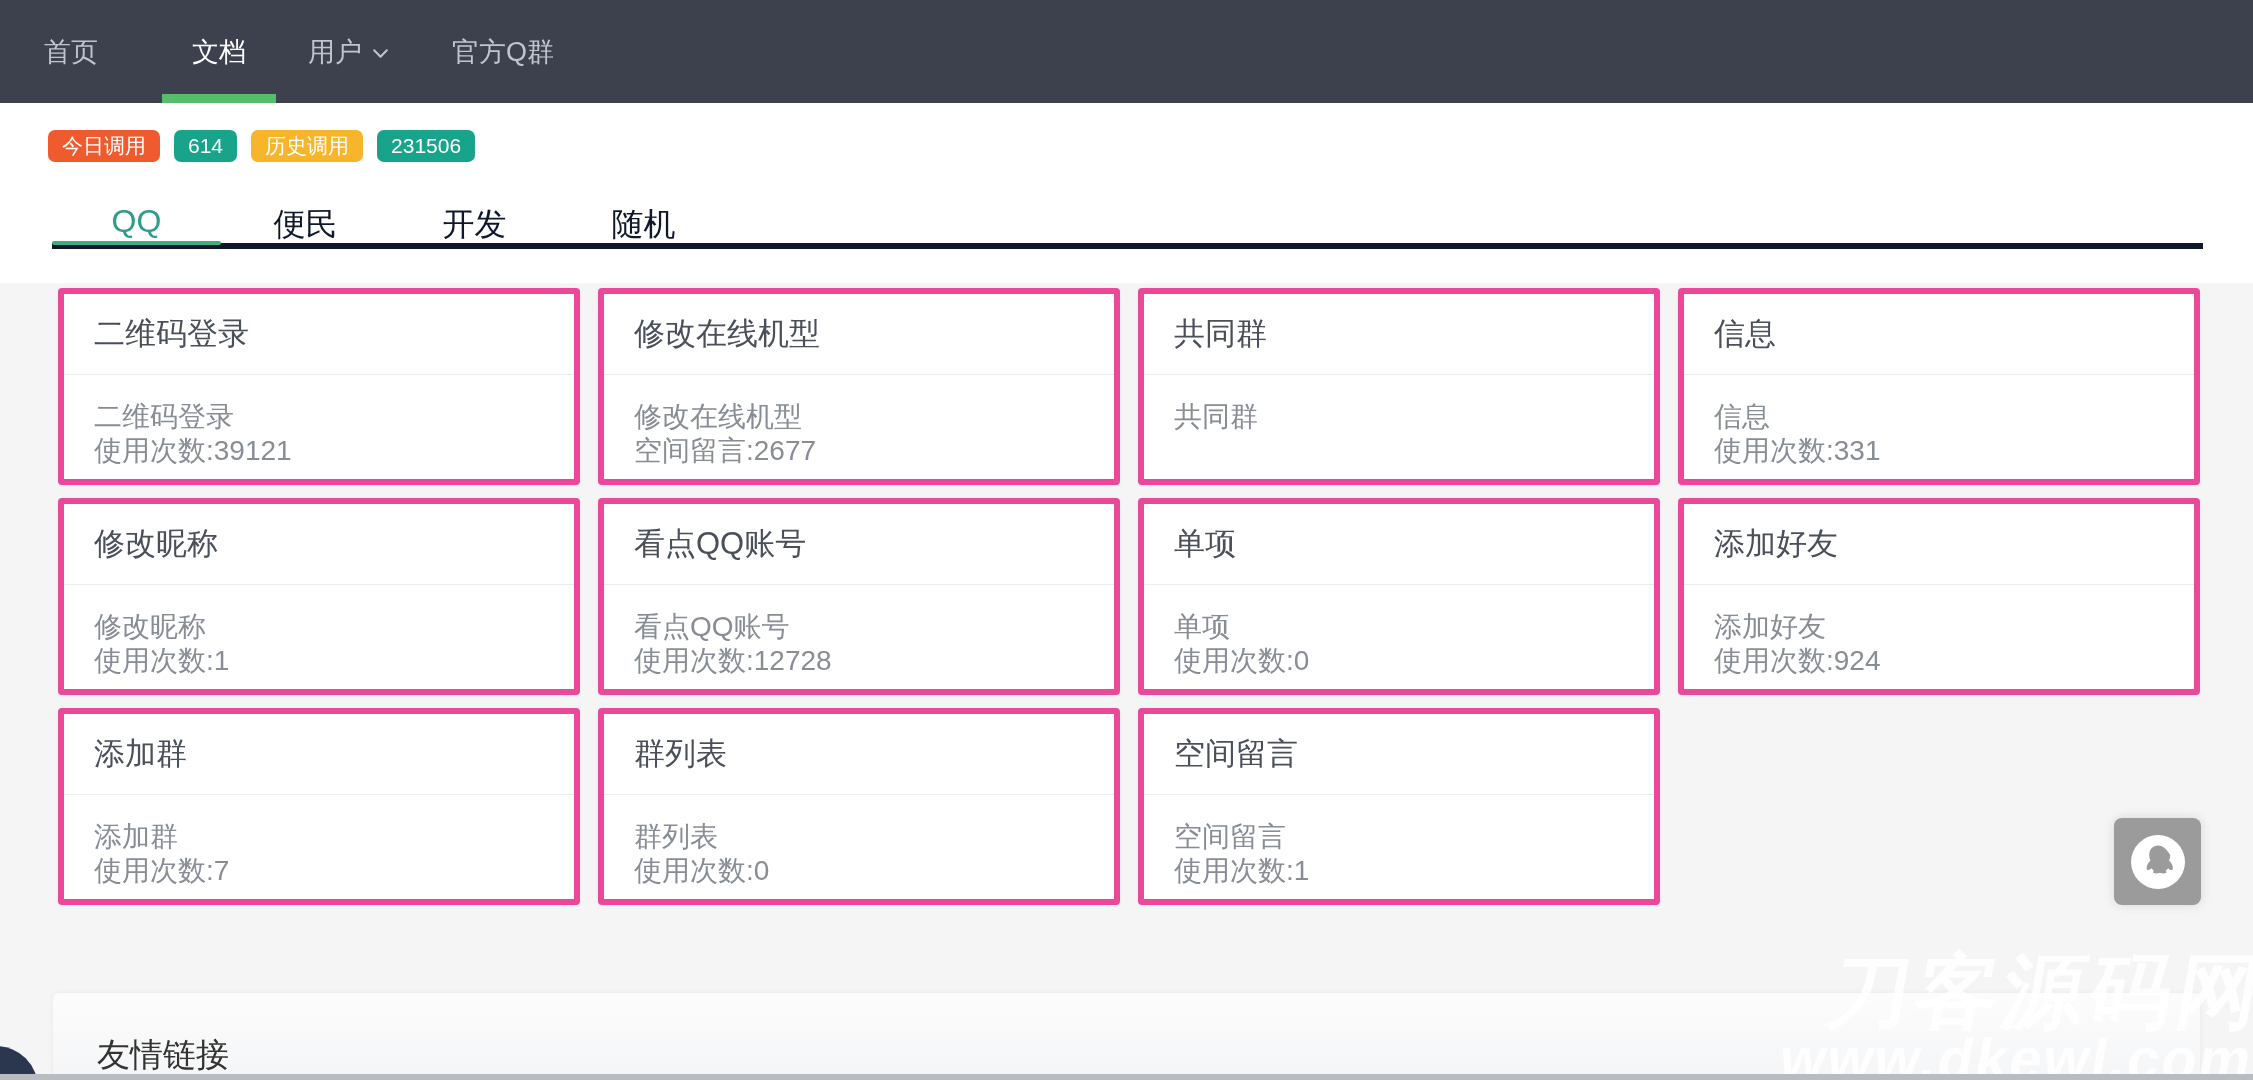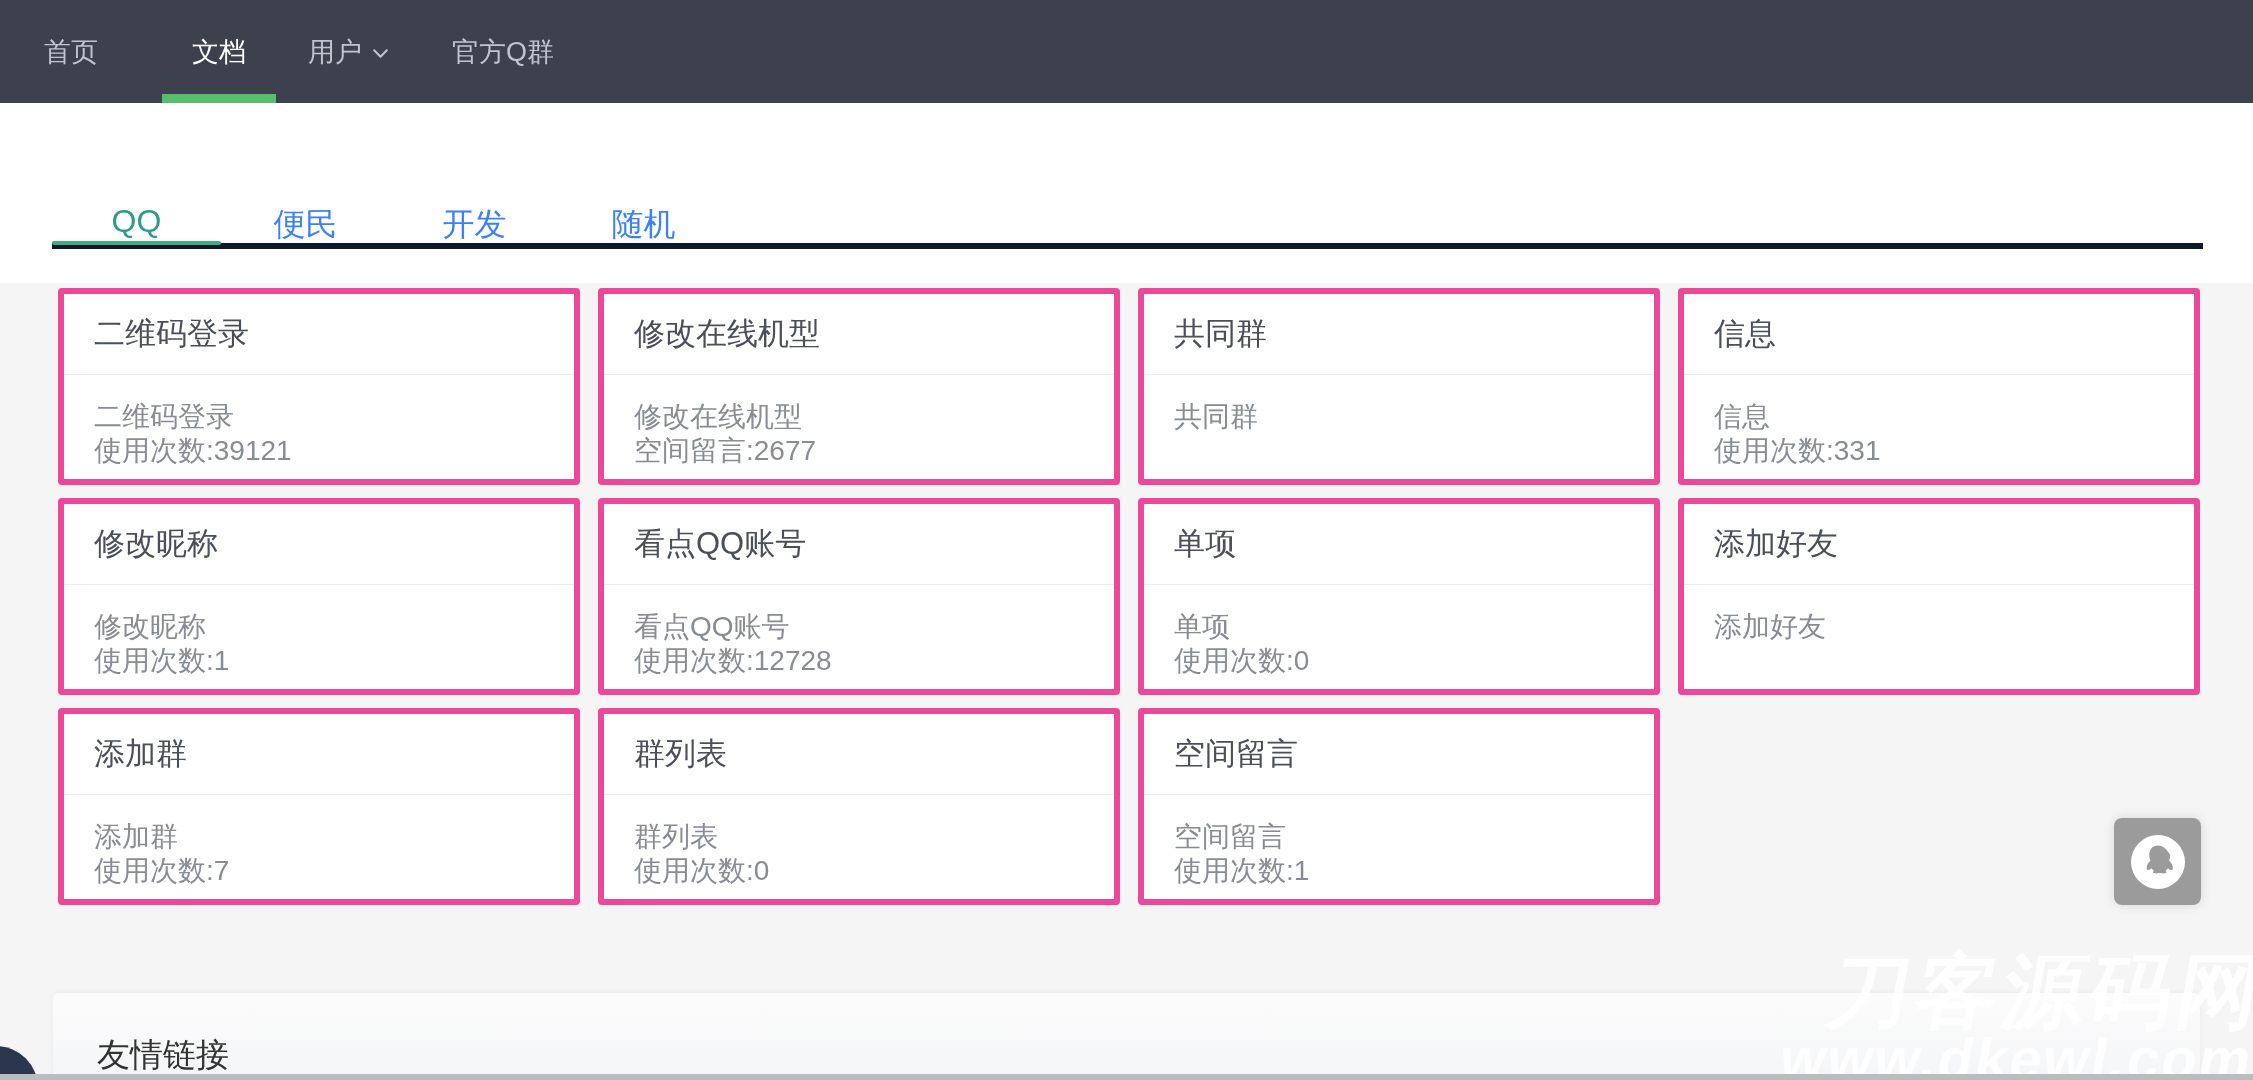--- a/index.html
+++ b/index.html
@@ -39,21 +39,21 @@
   .badges{position:absolute;top:27px;left:48px;display:flex;gap:14px;}
   .badge{
     height:32px;line-height:32px;padding:0 14px;border-radius:7px;
     color:#ffffff;font-size:21px;white-space:nowrap;
   }
   .tabs{
     position:absolute;top:88px;left:52px;right:50px;height:58px;
     border-bottom:6px solid #0f172a;display:flex;
   }
   .tab{
-    width:169px;text-align:center;font-size:32px;color:#3b82f6;
+    width:169px;text-align:center;font-size:32px;color:#0f172a;
     padding-top:12px;position:relative;cursor:pointer;
   }
   .tab.active{color:var(--tab-active);}
   .tab-underline{
     display:none;position:absolute;left:0;right:0;bottom:-2px;height:4px;
     background:var(--tab-underline);border-radius:2px;
   }
   .tab.active .tab-underline{display:block;}
 
   
@@ -135,20 +135,26 @@
 
   </div>
       <div class="nav-item">
     <span class="nav-label">官方Q群</span>
 
   </div>
     </nav>
 </header>
 
 <section class="topbar">
+  <div class="badges" id="badges">
+      <span class="badge" style="background: rgb(239, 91, 47);">今日调用</span>
+      <span class="badge" style="background: rgb(24, 163, 139);">614</span>
+      <span class="badge" style="background: rgb(247, 181, 43);">历史调用</span>
+      <span class="badge" style="background: rgb(24, 163, 139);">231506</span>
+    </div>
   <div class="tabs" id="tabs">
       <div class="tab active">
     <span class="tab-label">QQ</span>
     <span class="tab-underline"></span>
   </div>
       <div class="tab">
     <span class="tab-label">便民</span>
     
   </div>
       <div class="tab">
@@ -225,20 +231,21 @@
       <div class="card-desc">单项</div>
       <div class="card-usage">使用次数:0</div>
     </div>
   </div>
       <div class="card">
     <div class="card-header">
       <span class="card-title">添加好友</span>
     </div>
     <div class="card-body">
       <div class="card-desc">添加好友</div>
+      <div class="card-usage">使用次数:924</div>
     </div>
   </div>
       <div class="card">
     <div class="card-header">
       <span class="card-title">添加群</span>
     </div>
     <div class="card-body">
       <div class="card-desc">添加群</div>
       <div class="card-usage">使用次数:7</div>
     </div>

